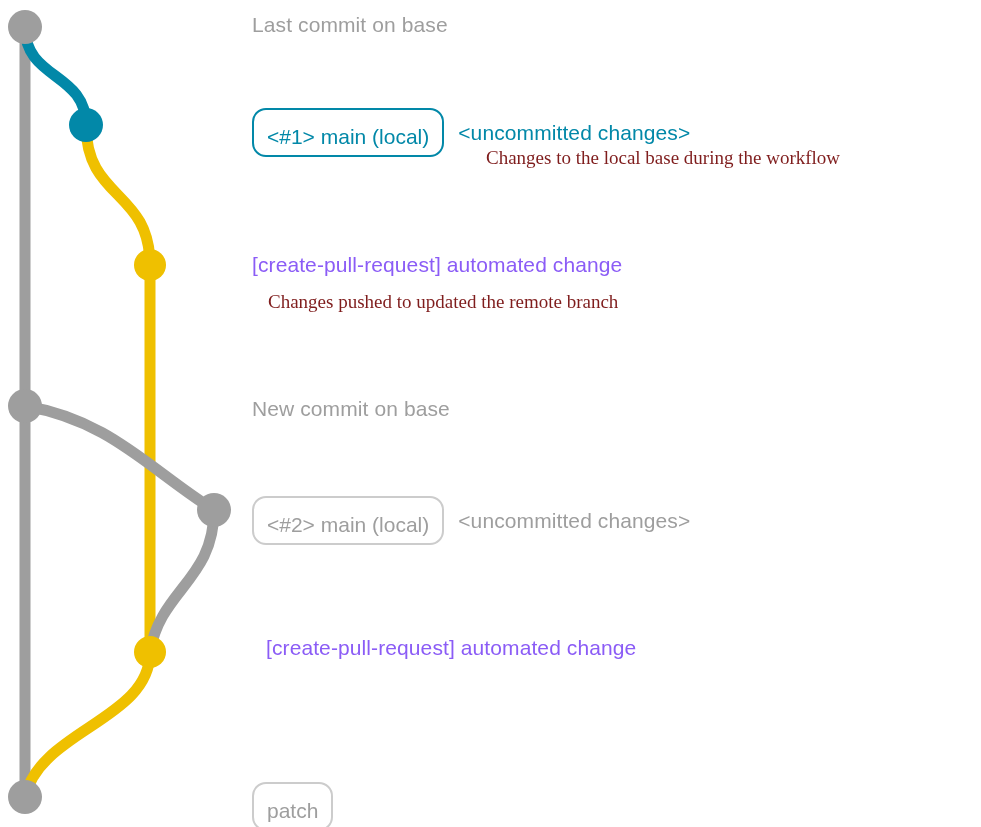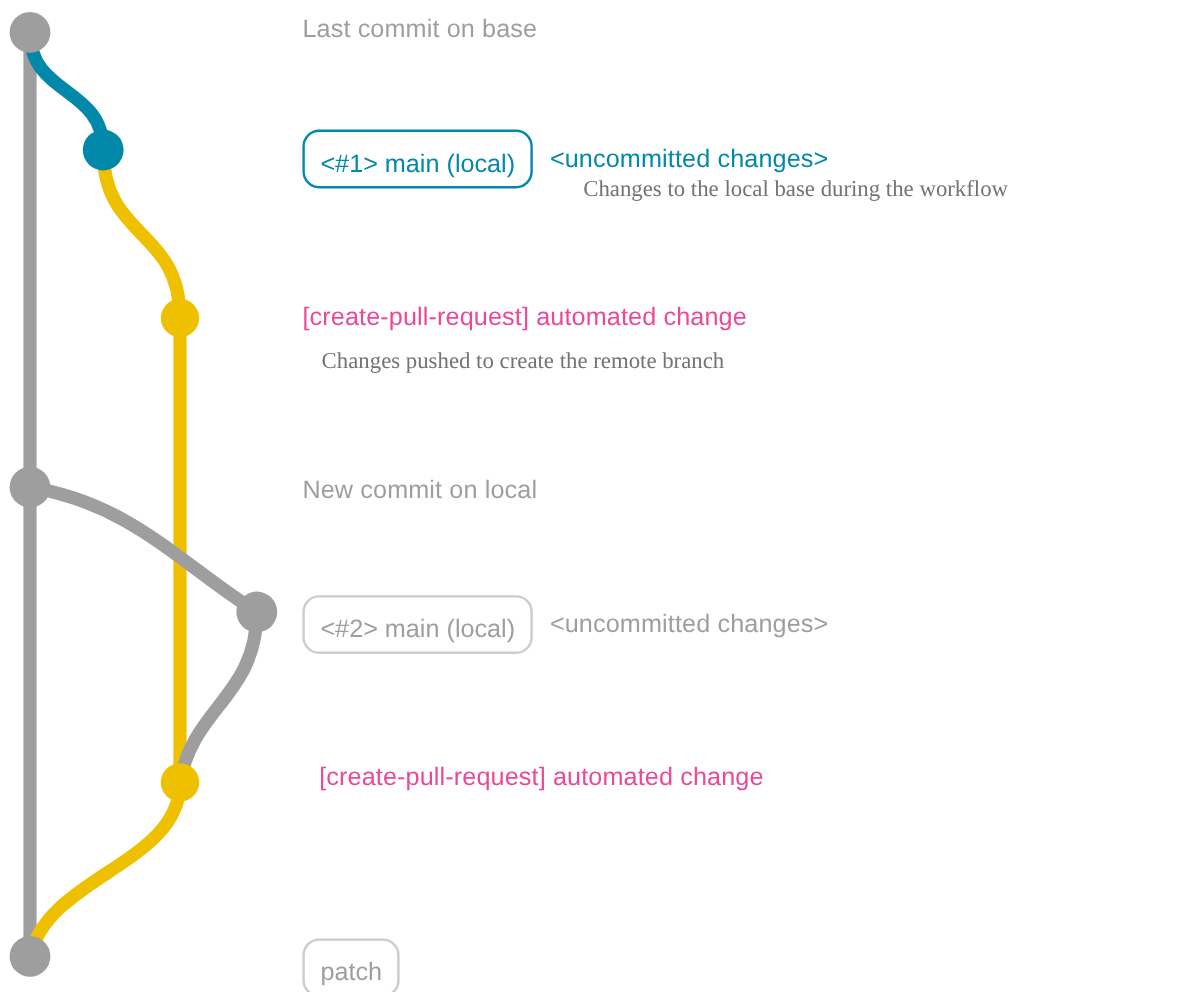--- a/index.html
+++ b/index.html
@@ -19,21 +19,21 @@
   .row{position:absolute;left:252px;}
 
   .headline{
     font-size:21px;
     line-height:26px;
     white-space:nowrap;
     letter-spacing:0.1px;
   }
   .headline.gray{color:#9e9e9e;}
   .headline.blue{color:#0288a8;}
-  .headline.yellow{color:#ec4899;}
+  .headline.yellow{color:#8b5cf6;}
 
   .pillrow{display:flex;align-items:center;white-space:nowrap;}
 
   .pill{
     display:inline-block;
     border-radius:14px;
     padding:15px 13px 6px 13px;
     font-size:21px;
     line-height:24px;
     background:#ffffff;
@@ -43,21 +43,21 @@
   .pill.blue{border:2px solid #0288a8;color:#0288a8;}
   .pill.yellow{border:2px solid #efc000;color:#efc000;}
   .pill.gray{border:2px solid #cccccc;color:#9e9e9e;}
 
   .pill-gap{display:inline-block;width:14px;}
 
   .desc{
     font-family:"Liberation Serif", serif;
     font-size:19px;
     line-height:24px;
-    color:#737373;
+    color:#7f1d1d;
     white-space:nowrap;
     position:absolute;
   }
 </style>
 </head>
 <body>
 
 <div id="diagram">
 
   <svg class="graph" viewBox="0 0 250 827">
@@ -94,24 +94,24 @@
         <span class="pill blue">&lt;#1&gt; main (local)</span>
         <span class="pill-gap"></span>
         <span class="headline blue">&lt;uncommitted changes&gt;</span>
       </div>
     </div>
     <div class="desc" style="left:486px;top:146px;">Changes to the local base during the workflow</div>
 
     <div class="row" style="top:252px;">
       <div class="headline yellow">[create-pull-request] automated change</div>
     </div>
-    <div class="desc" style="left:268px;top:290px;">Changes pushed to create the remote branch</div>
+    <div class="desc" style="left:268px;top:290px;">Changes pushed to updated the remote branch</div>
 
     <div class="row" style="top:396px;">
-      <div class="headline gray">New commit on local</div>
+      <div class="headline gray">New commit on base</div>
     </div>
 
     <div class="row" style="top:496px;">
       <div class="pillrow">
         <span class="pill gray">&lt;#2&gt; main (local)</span>
         <span class="pill-gap"></span>
         <span class="headline gray">&lt;uncommitted changes&gt;</span>
       </div>
     </div>
 

